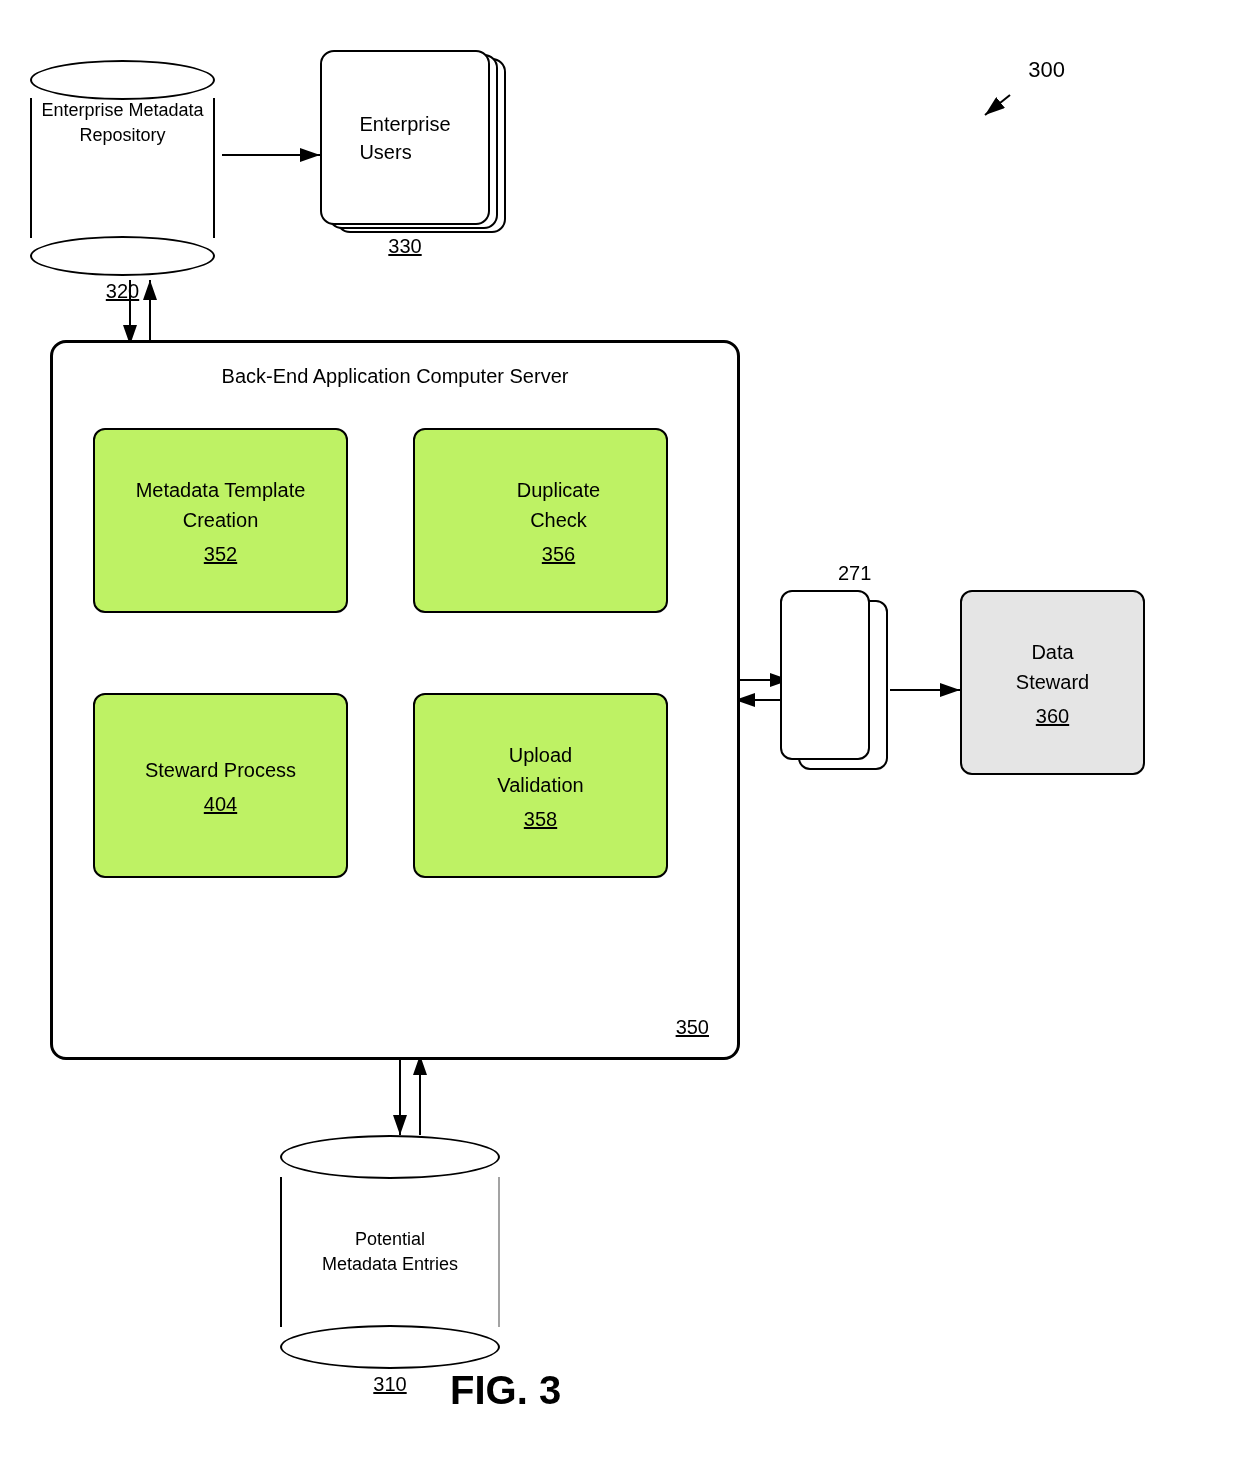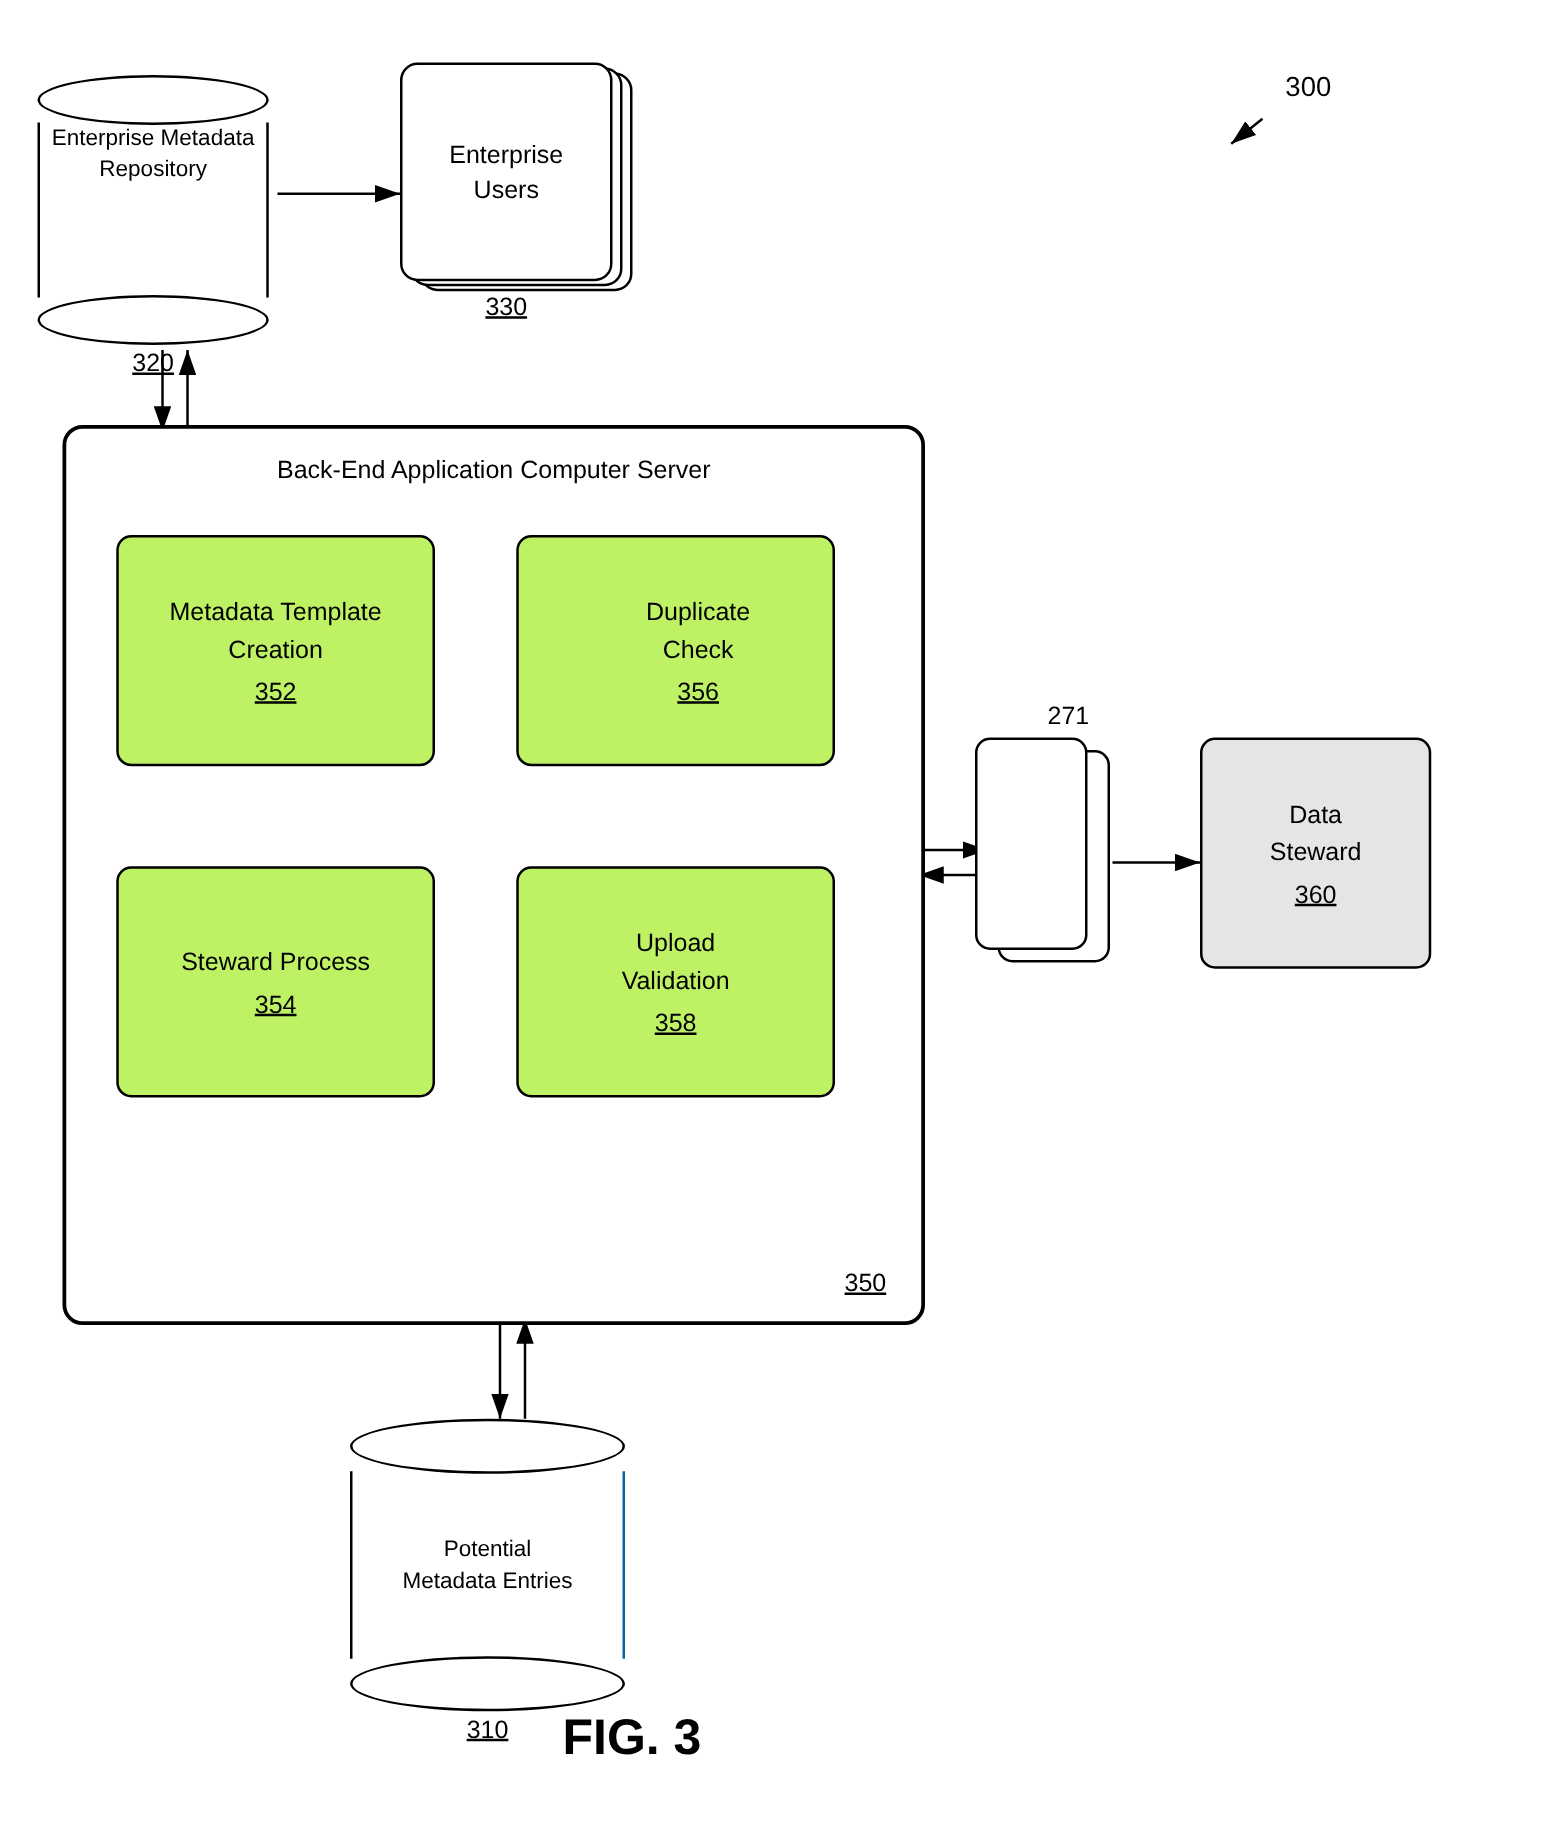--- a/index.html
+++ b/index.html
@@ -117,21 +117,21 @@
       <span style="font-size:20px; text-decoration:underline;">320</span>
     </div>
   </div>
 
   <div style="position:absolute; top:50px; left:320px; width:185px; height:220px;">
 
     <div style="position:absolute; top:8px; left:16px; width:170px; height:175px; border:2px solid #000; border-radius:14px; background:#fff;"></div>
 
     <div style="position:absolute; top:4px; left:8px; width:170px; height:175px; border:2px solid #000; border-radius:14px; background:#fff;"></div>
 
-    <div style="position:absolute; top:0px; left:0px; width:170px; height:175px; border:2px solid #000; border-radius:14px; background:#fff; display:flex; flex-direction:column; align-items:center; justify-content:center; text-align:center;">
+    <div style="position:absolute; top:0px; left:0px; width:170px; height:175px; border:2px solid #000; border-radius:14px; background:#fff; display:flex; flex-direction:column; align-items:center; justify-content:center; text-align:left;">
       <span style="font-size:20px; line-height:1.4;">Enterprise<br>Users</span>
     </div>
     <div style="position:absolute; top:185px; left:0px; width:170px; text-align:center;">
       <span style="font-size:20px; text-decoration:underline;">330</span>
     </div>
   </div>
 
   <div class="server-box" style="top:340px; left:50px; width:690px; height:720px;">
 
     <div style="position:absolute; top:22px; left:0; right:0; text-align:center; font-size:20px;">
@@ -143,21 +143,21 @@
       <span style="font-size:20px; text-decoration:underline; margin-top:8px;">352</span>
     </div>
 
     <div class="module-box" style="top:85px; left:360px; width:255px; height:185px;padding-left:36px;">
       <span style="font-size:20px; line-height:1.5; text-align:center;">Duplicate<br>Check</span>
       <span style="font-size:20px; text-decoration:underline; margin-top:8px;">356</span>
     </div>
 
     <div class="module-box" style="top:350px; left:40px; width:255px; height:185px;">
       <span style="font-size:20px; line-height:1.5; text-align:center;">Steward Process</span>
-      <span style="font-size:20px; text-decoration:underline; margin-top:8px;">354</span>
+      <span style="font-size:20px; text-decoration:underline; margin-top:8px;">404</span>
     </div>
 
     <div class="module-box" style="top:350px; left:360px; width:255px; height:185px;">
       <span style="font-size:20px; line-height:1.5; text-align:center;">Upload<br>Validation</span>
       <span style="font-size:20px; text-decoration:underline; margin-top:8px;">358</span>
     </div>
 
     <div style="position:absolute; bottom:18px; right:28px; font-size:20px; text-decoration:underline;">350</div>
 
   </div>
@@ -173,21 +173,21 @@
 
   <div class="data-steward-box" style="top:590px; left:960px; width:185px; height:185px;">
     <span style="font-size:20px; line-height:1.5; text-align:center;">Data<br>Steward</span>
     <span style="font-size:20px; text-decoration:underline; margin-top:8px;">360</span>
   </div>
 
   <div style="position:absolute; top:1135px; left:280px; width:220px;">
 
     <div style="width:220px; height:44px; border:2px solid #000; border-radius:50%; background:#fff; position:relative; z-index:2;"></div>
 
-    <div style="width:220px; height:150px; border-left:2px solid #000; border-right:2px solid #0369a1; background:#fff; display:flex; align-items:center; justify-content:center; flex-direction:column; margin-top:-2px; position:relative; z-index:1;">
+    <div style="width:220px; height:150px; border-left:2px solid #000; border-right:2px solid #a3a3a3; background:#fff; display:flex; align-items:center; justify-content:center; flex-direction:column; margin-top:-2px; position:relative; z-index:1;">
       <span style="font-size:18px; text-align:center; line-height:1.4;">Potential<br>Metadata Entries</span>
     </div>
 
     <div style="width:220px; height:44px; border:2px solid #000; border-radius:50%; background:#fff; margin-top:-2px; position:relative; z-index:2;"></div>
 
     <div style="text-align:center; margin-top:4px;">
       <span style="font-size:20px; text-decoration:underline;">310</span>
     </div>
   </div>
 

